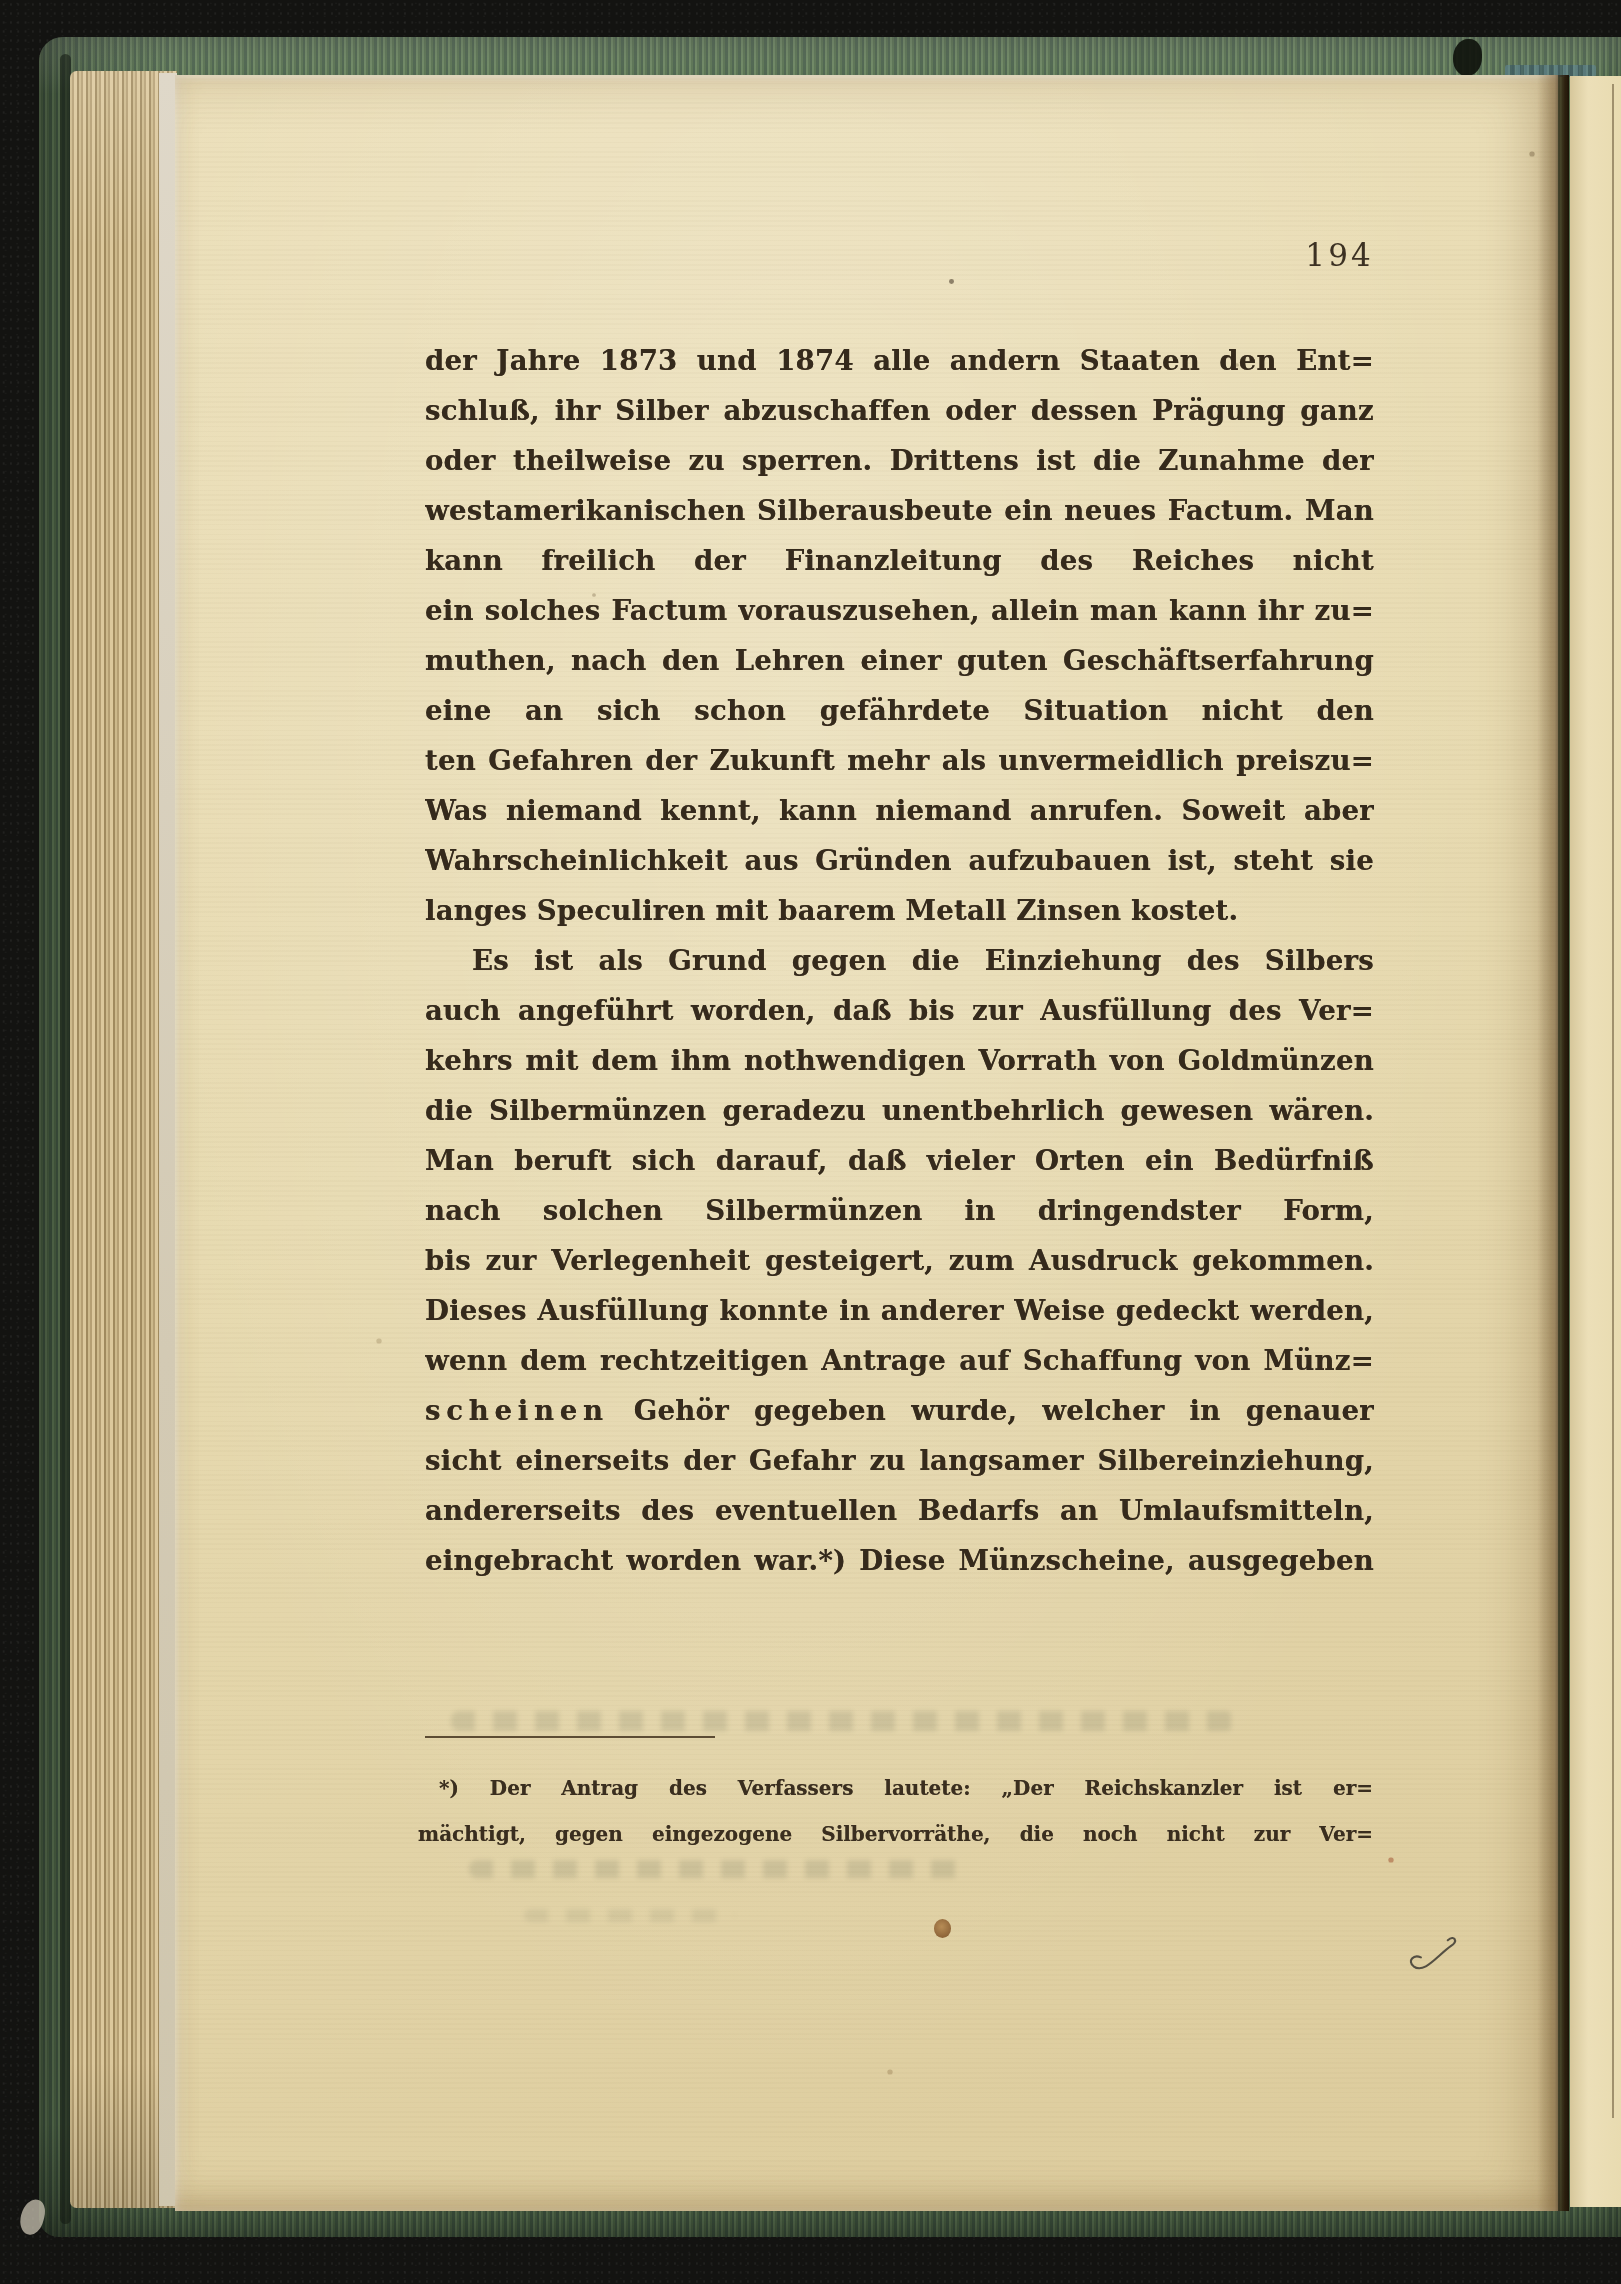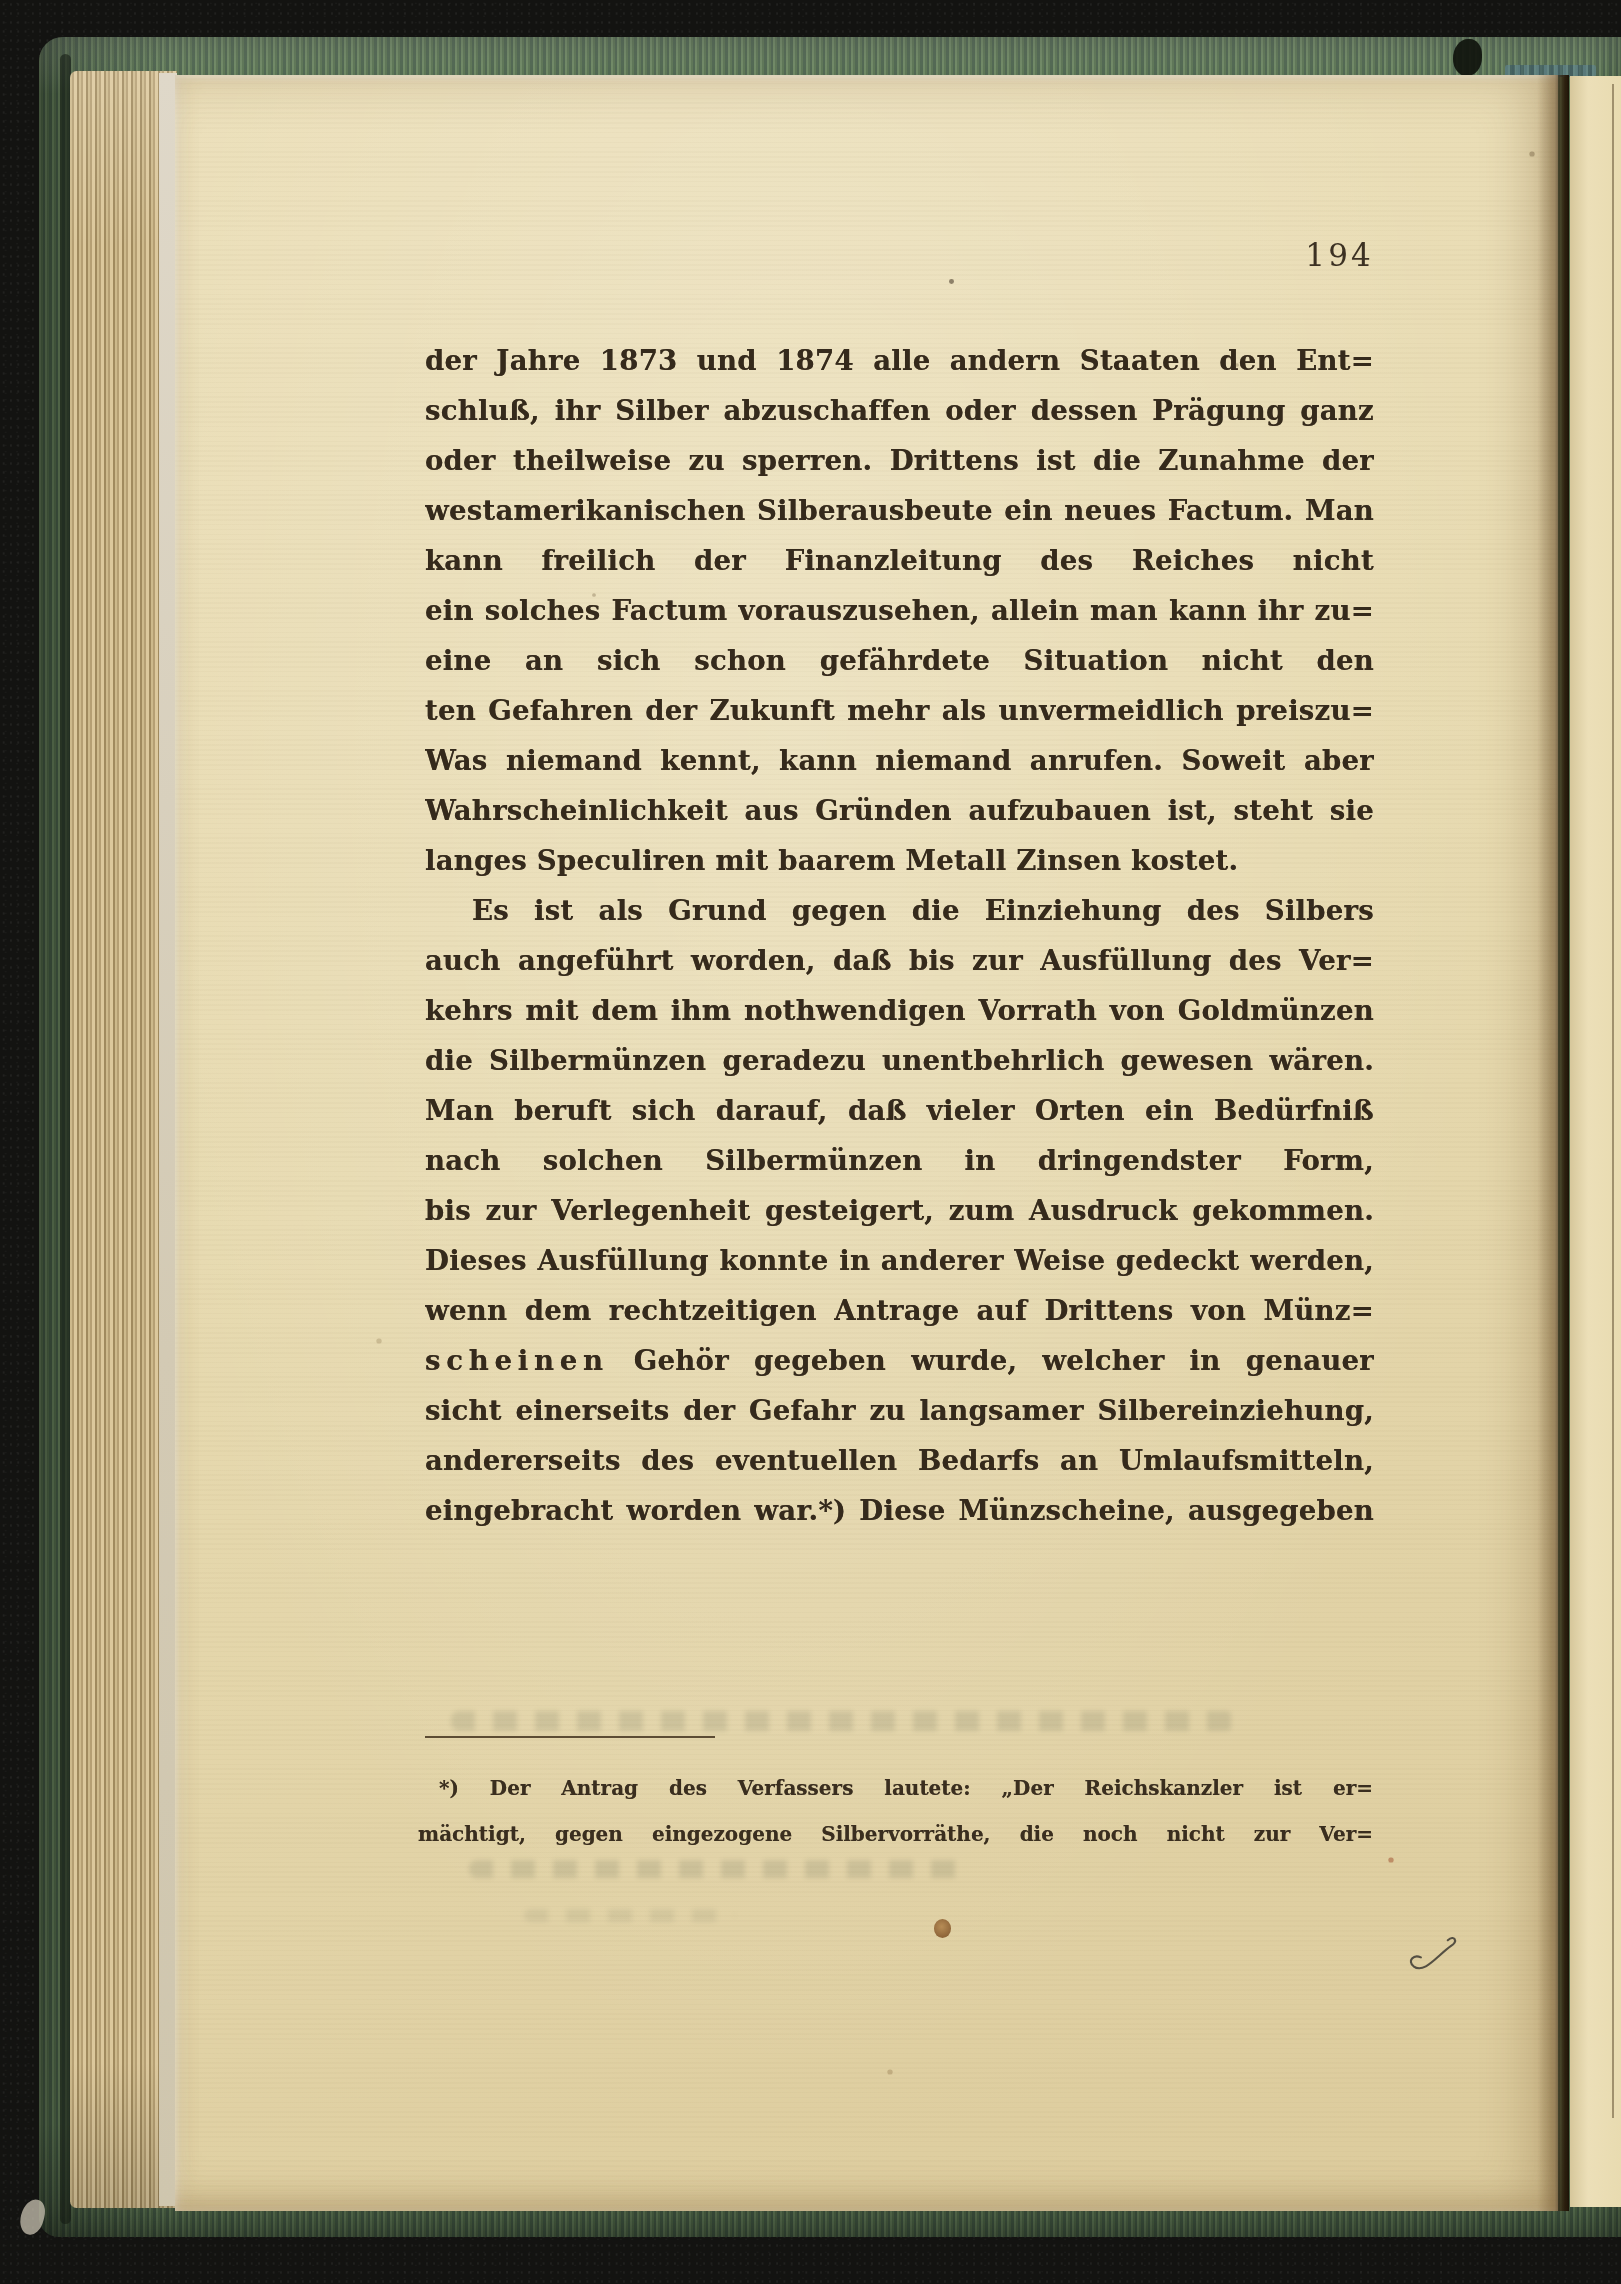--- a/index.html
+++ b/index.html
@@ -153,34 +153,35 @@
     <div class="page-number">194</div>
     <div class="page-number-dot"></div>
 
     <div class="body-text" id="body-lines">
         <div class="line">der Jahre 1873 und 1874 alle andern Staaten den Ent=</div>
         <div class="line">schluß, ihr Silber abzuschaffen oder dessen Prägung ganz</div>
         <div class="line">oder theilweise zu sperren. Drittens ist die Zunahme der</div>
         <div class="line">westamerikanischen Silberausbeute ein neues Factum. Man</div>
         <div class="line">kann freilich der Finanzleitung des Reiches nicht zumuthen,</div>
         <div class="line">ein solches Factum vorauszusehen, allein man kann ihr zu=</div>
+        <div class="line">muthen, nach den Lehren einer guten Geschäftserfahrung</div>
         <div class="line">eine an sich schon gefährdete Situation nicht den unbekann=</div>
         <div class="line">ten Gefahren der Zukunft mehr als unvermeidlich preiszu=</div>
         <div class="line">Was niemand kennt, kann niemand anrufen. Soweit aber</div>
         <div class="line">Wahrscheinlichkeit aus Gründen aufzubauen ist, steht sie nicht</div>
         <div class="line nofill">langes Speculiren mit baarem Metall Zinsen kostet.</div>
         <div class="line indent">Es ist als Grund gegen die Einziehung des Silbers</div>
         <div class="line">auch angeführt worden, daß bis zur Ausfüllung des Ver=</div>
         <div class="line">kehrs mit dem ihm nothwendigen Vorrath von Goldmünzen</div>
         <div class="line">die Silbermünzen geradezu unentbehrlich gewesen wären.</div>
         <div class="line">Man beruft sich darauf, daß vieler Orten ein Bedürfniß</div>
         <div class="line">nach solchen Silbermünzen in dringendster Form, manchmal</div>
         <div class="line">bis zur Verlegenheit gesteigert, zum Ausdruck gekommen.</div>
         <div class="line">Dieses Ausfüllung konnte in anderer Weise gedeckt werden,</div>
-        <div class="line">wenn dem rechtzeitigen Antrage auf Drittens von Münz=</div>
+        <div class="line">wenn dem rechtzeitigen Antrage auf Schaffung von Münz=</div>
         <div class="line"><span class="sperr">scheinen</span> Gehör gegeben wurde, welcher in genauer Voraus=</div>
         <div class="line">sicht einerseits der Gefahr zu langsamer Silbereinziehung,</div>
         <div class="line">andererseits des eventuellen Bedarfs an Umlaufsmitteln,</div>
         <div class="line">eingebracht worden war.*) Diese Münzscheine, ausgegeben</div>
       </div>
 
     <div class="ghost ghost-a"></div>
     <div class="footnote-rule"></div>
     <div class="footnote" id="footnote-lines">
         <div class="fline indent">*) Der Antrag des Verfassers lautete: „Der Reichskanzler ist er=</div>

